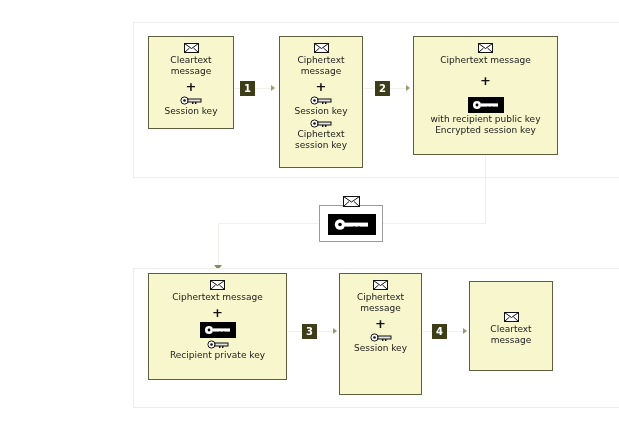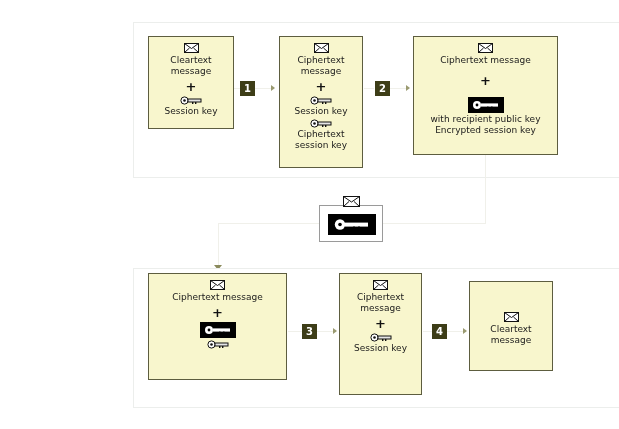--- a/index.html
+++ b/index.html
@@ -298,20 +298,21 @@
       <span class="key">
         <svg width="22" height="9" viewBox="0 0 22 9">
           <circle cx="4.5" cy="4.5" r="3.6" fill="#ffffff" stroke="#111" stroke-width="1"></circle>
           <circle cx="4.5" cy="4.5" r="1.3" fill="#111"></circle>
           <rect x="8" y="3" width="13" height="3" fill="#e6e6e6" stroke="#111" stroke-width="1"></rect>
           <rect x="12" y="6" width="1.4" height="2" fill="#111"></rect>
           <rect x="15" y="6" width="1.4" height="2" fill="#111"></rect>
         </svg>
       </span>
     </span>
+    <span class="txt">Recipient private key</span>
   </div>
 
   <div class="line h" style="left:260px;top:331px;width:14px;"></div>
   <div class="badge" id="badge3" style="left:274px;top:324px;">3</div>
   <div class="line h" style="left:289px;top:331px;width:16px;"></div>
   <div class="arrowsmall" style="left:305px;top:328px;"></div>
 
   <div class="box" id="box5" style="left:311px;top:273px;width:83px;height:122px;">
     <span class="iconline">
       <span class="env">

